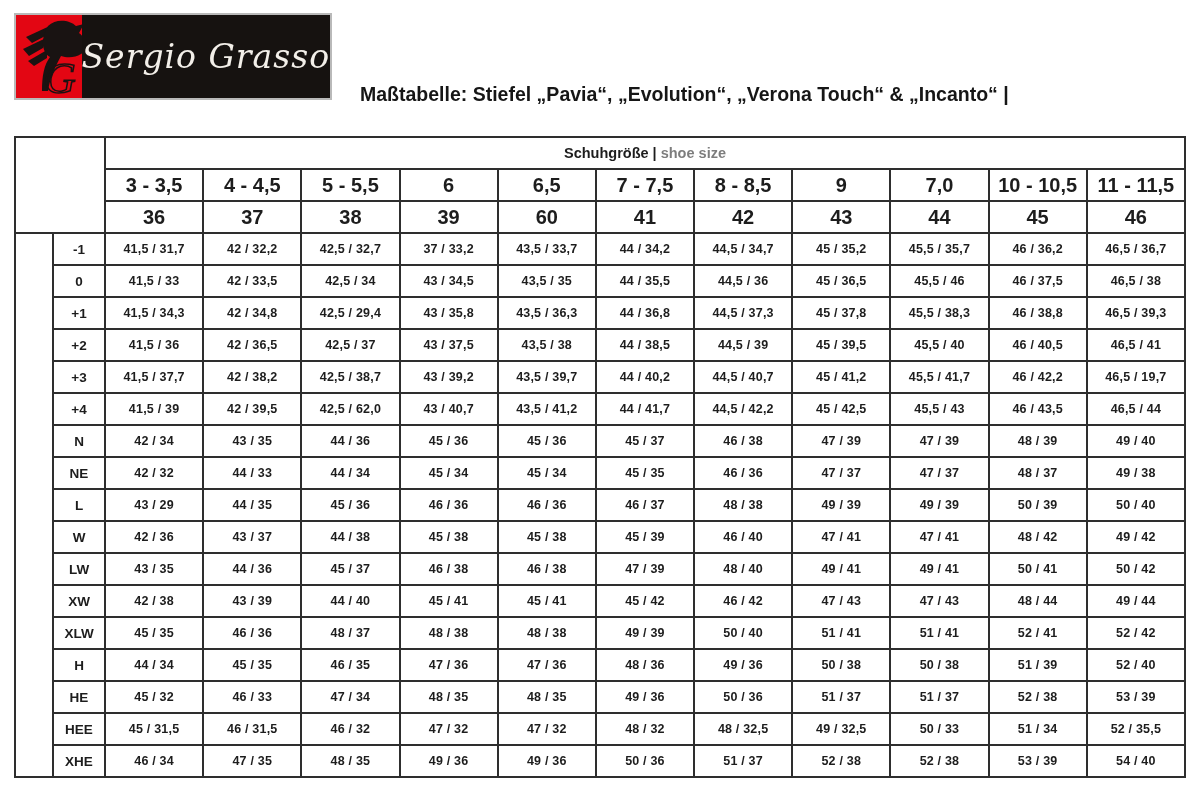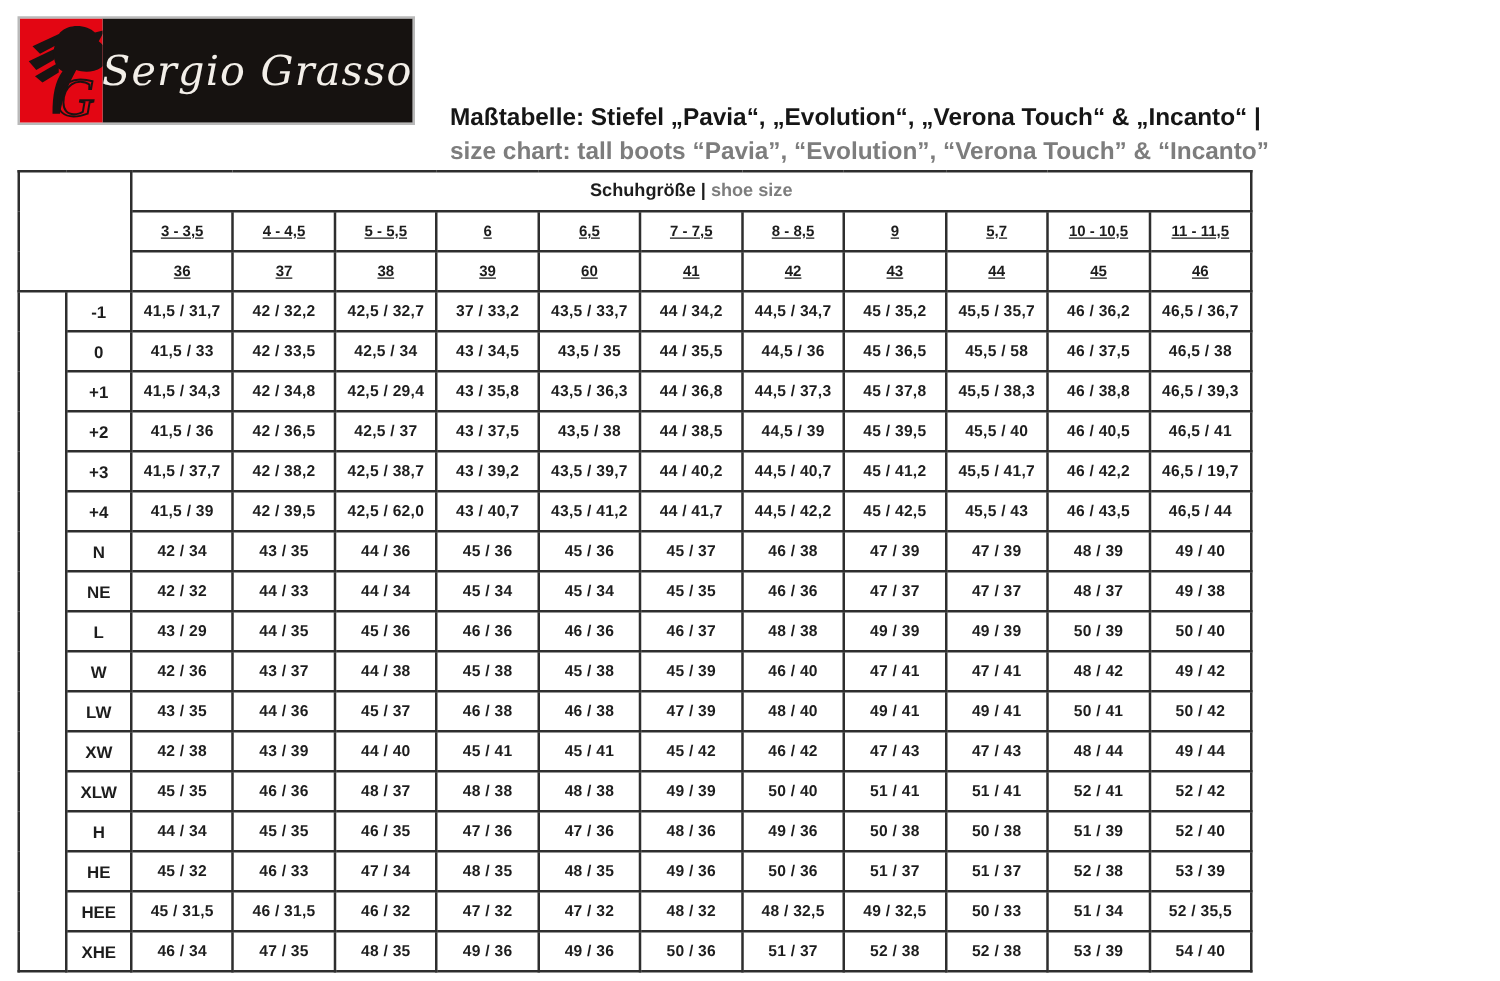--- a/index.html
+++ b/index.html
@@ -25,33 +25,33 @@
     font-size:33px; letter-spacing:1px; white-space:nowrap;
   }
 
   
   .titles { position:absolute; left:360px; top:46px;margin-top:35px; }
   .title-de { font-size:19.5px; font-weight:bold; color:#161616; line-height:27px; }
   .title-en { font-size:19.5px; font-weight:bold; color:#7d7d7d; line-height:27px; }
 
   
   table.size-table {
-    position:absolute; left:14px; top:136px; width:988px;
+    position:absolute; left:14px; top:136px; width:1172px;
     border-collapse:collapse; table-layout:fixed; background:#fff;
   }
   table.size-table td {
     border:2px solid #2e2e2e; text-align:center; vertical-align:middle;
     padding:0; background:#fff; color:#1d1d1d; font-weight:bold;
     overflow:hidden; white-space:nowrap;
   }
   tr.hdr-row     { height:32px; }
   tr.data-row    { height:32px; }
   td.group-hdr   { font-size:14.5px; }
   td.group-hdr .en { color:#7d7d7d; }
-  td.uk-cell, td.eu-cell { font-size:12px;text-decoration:underline; }
+  td.uk-cell, td.eu-cell { font-size:20px; }
   td.row-label   { font-size:13.5px; }
   td.value-cell  { font-size:12.5px; letter-spacing:0.2px; }
   td.corner-cell, td.spacer-cell { background:#fff; }
 </style>
 </head>
 <body>
 
 <div class="page">
 
   <div class="logo">
@@ -66,21 +66,20 @@
         <text x="28" y="78" font-size="44" font-family="serif" font-style="italic" fill="none" stroke="#191312" stroke-width="1.6">G</text>
       </svg>
     </div>
     <div class="logo-black">
       <span class="wordmark">Sergio Grasso</span>
     </div>
   </div>
 
   <div class="titles">
     <div class="title-de">Maßtabelle: Stiefel „Pavia“, „Evolution“, „Verona Touch“ &amp; „Incanto“ |</div>
-    <div class="title-en">size chart: tall boots “Pavia”, “Evolution”, “Verona Touch” &amp; “Incanto”</div>
   </div>
 
   <table class="size-table">
     <colgroup>
       <col style="width:38px">
       <col style="width:52px">
       <col>
         <col>
         <col>
         <col>
@@ -102,21 +101,21 @@
       </tr>
       <tr class="hdr-row" id="uk-row">
           <td class="uk-cell">3 - 3,5</td>
           <td class="uk-cell">4 - 4,5</td>
           <td class="uk-cell">5 - 5,5</td>
           <td class="uk-cell">6</td>
           <td class="uk-cell">6,5</td>
           <td class="uk-cell">7 - 7,5</td>
           <td class="uk-cell">8 - 8,5</td>
           <td class="uk-cell">9</td>
-          <td class="uk-cell">5,7</td>
+          <td class="uk-cell">7,0</td>
           <td class="uk-cell">10 - 10,5</td>
           <td class="uk-cell">11 - 11,5</td>
         </tr>
       <tr class="hdr-row" id="eu-row">
           <td class="eu-cell">36</td>
           <td class="eu-cell">37</td>
           <td class="eu-cell">38</td>
           <td class="eu-cell">39</td>
           <td class="eu-cell">60</td>
           <td class="eu-cell">41</td>
@@ -146,21 +145,21 @@
         <tr class="data-row">
           <td class="row-label">0</td>
           <td class="value-cell">41,5 / 33</td>
           <td class="value-cell">42 / 33,5</td>
           <td class="value-cell">42,5 / 34</td>
           <td class="value-cell">43 / 34,5</td>
           <td class="value-cell">43,5 / 35</td>
           <td class="value-cell">44 / 35,5</td>
           <td class="value-cell">44,5 / 36</td>
           <td class="value-cell">45 / 36,5</td>
-          <td class="value-cell">45,5 / 58</td>
+          <td class="value-cell">45,5 / 46</td>
           <td class="value-cell">46 / 37,5</td>
           <td class="value-cell">46,5 / 38</td>
         </tr>
         <tr class="data-row">
           <td class="row-label">+1</td>
           <td class="value-cell">41,5 / 34,3</td>
           <td class="value-cell">42 / 34,8</td>
           <td class="value-cell">42,5 / 29,4</td>
           <td class="value-cell">43 / 35,8</td>
           <td class="value-cell">43,5 / 36,3</td>

